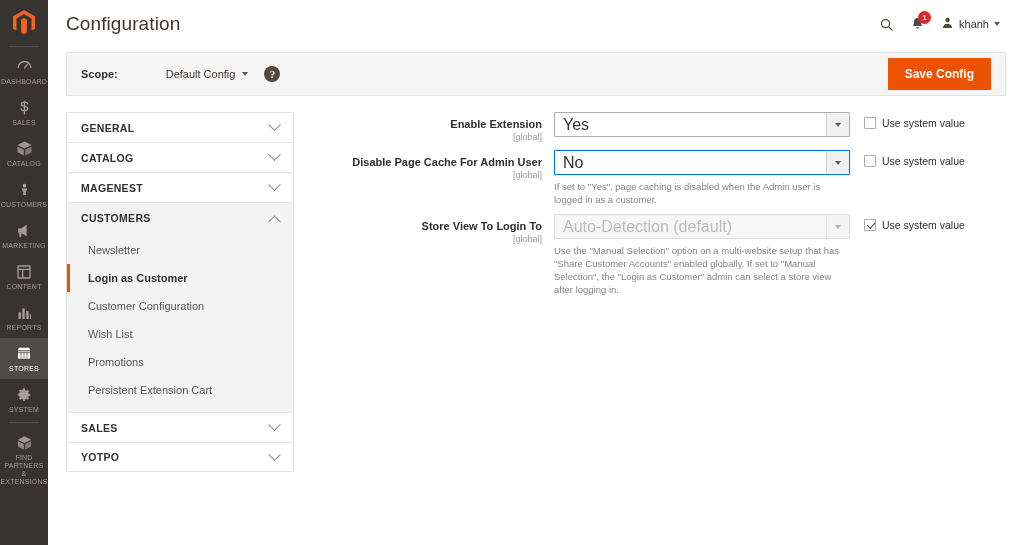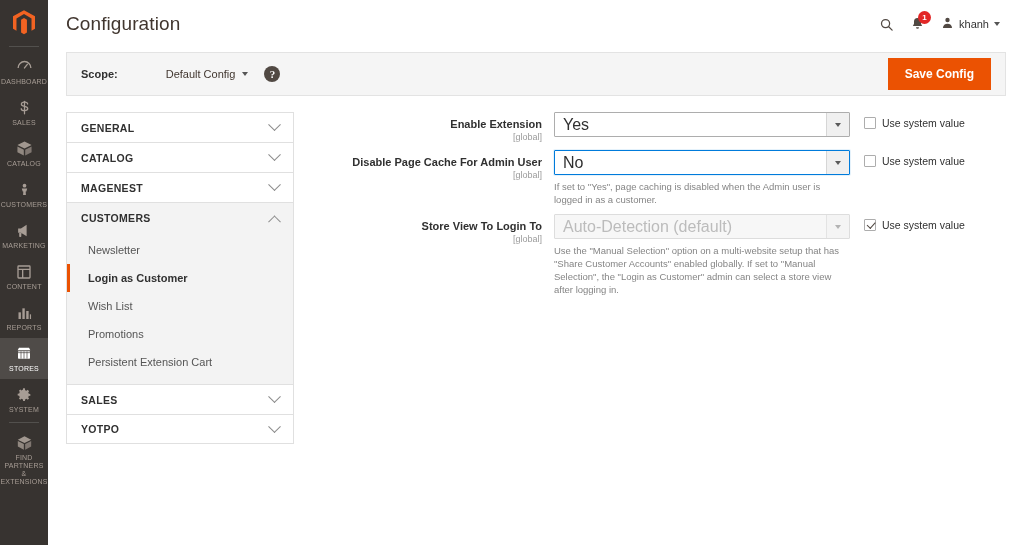--- a/index.html
+++ b/index.html
@@ -434,20 +434,21 @@
           <span class="chev"></span>
         </div>
         <div class="cfg-sec-head open">
           <span class="cfg-sec-title">CUSTOMERS</span>
           <span class="chev up"></span>
         </div>
 
         <div class="cfg-sub-list">
           <div class="cfg-sub">Newsletter</div>
           <div class="cfg-sub current">Login as Customer</div>
+          <div class="cfg-sub">Customer Configuration</div>
           <div class="cfg-sub">Wish List</div>
           <div class="cfg-sub">Promotions</div>
           <div class="cfg-sub">Persistent Extension Cart</div>
         </div>
 
         <div class="cfg-sec-head">
           <span class="cfg-sec-title">SALES</span>
           <span class="chev"></span>
         </div>
         <div class="cfg-sec-head cfg-border-bottom">

